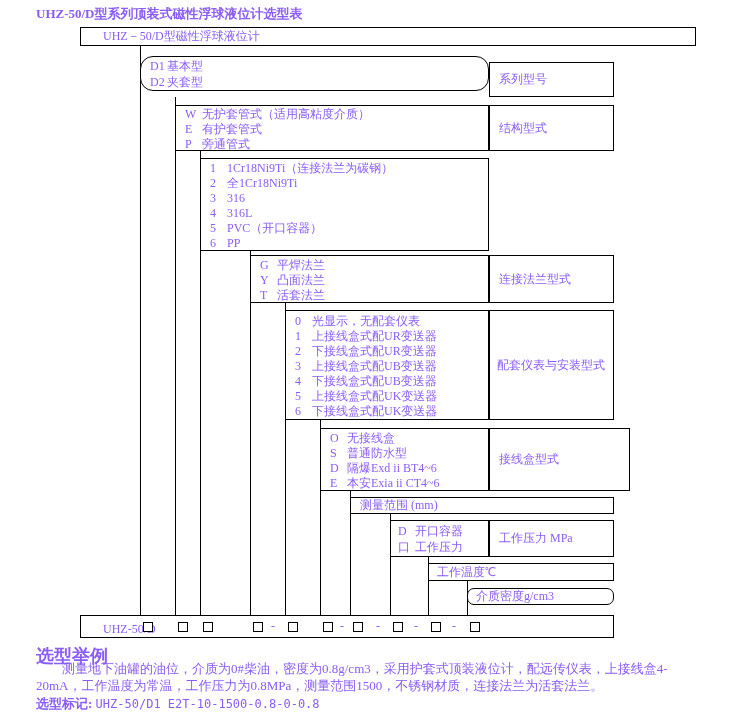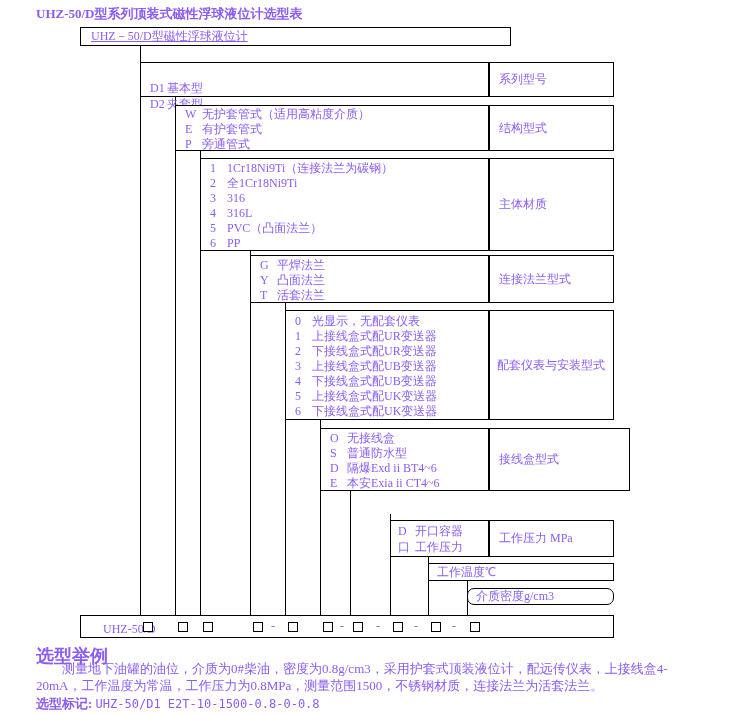--- a/index.html
+++ b/index.html
@@ -25,36 +25,36 @@
   .marking .lbl { font-weight:bold; }
   .marking .val { font-family:"DejaVu Sans Mono", monospace; font-size:12px; }
 </style>
 </head>
 <body>
 
 <div class="page">
 
   <div class="doc-title">UHZ-50/D型系列顶装式磁性浮球液位计选型表</div>
 
-  <div class="box vcenter" style="left:80px; top:27px; width:431px; height:19px; padding-left:10px;text-decoration:underline;">
+  <div class="box vcenter" style="left:80px; top:27px; width:616px; height:19px; padding-left:22px;">
     <span>UHZ－50/D型磁性浮球液位计</span>
   </div>
 
   <div class="vline" style="left:140px; top:46px; height:569px;"></div>
   <div class="vline" style="left:175px; top:97px; height:518px;"></div>
   <div class="vline" style="left:200px; top:151px; height:464px;"></div>
   <div class="vline" style="left:250px; top:251px; height:364px;"></div>
   <div class="vline" style="left:285px; top:303px; height:312px;"></div>
   <div class="vline" style="left:320px; top:420px; height:195px;"></div>
   <div class="vline" style="left:350px; top:491px; height:124px;"></div>
   <div class="vline" style="left:390px; top:514px; height:101px;"></div>
   <div class="vline" style="left:428px; top:557px; height:58px;"></div>
   <div class="vline" style="left:467px; top:581px; height:34px;"></div>
 
-  <div class="box items" style="left:140px; top:62px; width:349px; height:35px; line-height:16px; padding-top:17px;">
+  <div class="box items" style="left:140px; top:56px; width:349px; height:35px; line-height:16px; padding-top:1px;border-radius:13px;">
     <div class="item">
       <span class="code">D1</span>
       <span>基本型</span>
     </div>
     <div class="item">
       <span class="code">D2</span>
       <span>夹套型</span>
     </div>
   </div>
   <div class="box vcenter" style="left:489px; top:62px; width:125px; height:35px;">
@@ -91,30 +91,27 @@
     <div class="item">
       <span class="code">3</span>
       <span>316</span>
     </div>
     <div class="item">
       <span class="code">4</span>
       <span>316L</span>
     </div>
     <div class="item">
       <span class="code">5</span>
-      <span>PVC（凸面法兰）</span>
+      <span>PVC（开口容器）</span>
     </div>
     <div class="item">
       <span class="code">6</span>
       <span>PP</span>
     </div>
   </div>
-  <div class="box vcenter" style="left:489px; top:158px; width:125px; height:93px;">
-    <span>主体材质</span>
-  </div>
 
   <div class="box items" style="left:250px; top:255px; width:239px; height:48px; line-height:15px; padding-top:2px;">
     <div class="item">
       <span class="code">G</span>
       <span>平焊法兰</span>
     </div>
     <div class="item">
       <span class="code">Y</span>
       <span>凸面法兰</span>
     </div>
@@ -176,20 +173,23 @@
     </div>
     <div class="item">
       <span class="code">E</span>
       <span>本安Exia ii CT4~6</span>
     </div>
   </div>
   <div class="box vcenter" style="left:489px; top:428px; width:141px; height:63px;">
     <span>接线盒型式</span>
   </div>
 
+  <div class="box vcenter" style="left:350px; top:497px; width:264px; height:17px;">
+    <span>测量范围 (mm)</span>
+  </div>
 
   <div class="box items" style="left:390px; top:520px; width:99px; height:37px; line-height:16px; padding-top:2px; padding-left:7px;">
     <div class="item">
       <span class="code">D</span>
       <span>开口容器</span>
     </div>
     <div class="item">
       <span class="code">口</span>
       <span>工作压力</span>
     </div>

